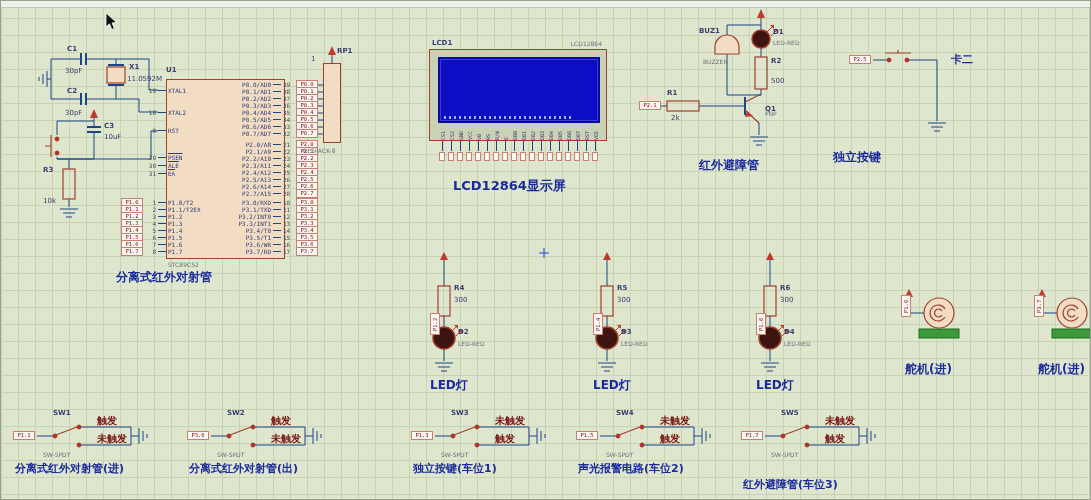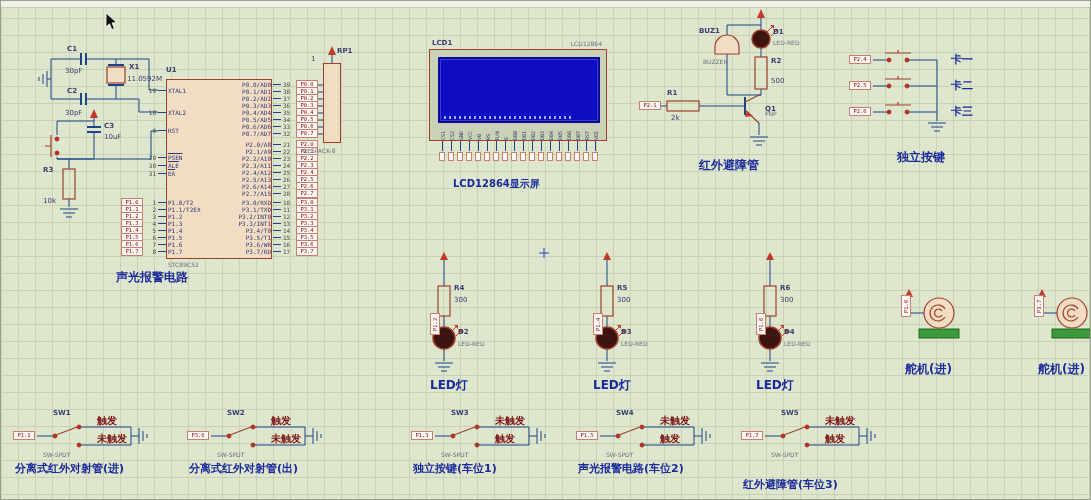--- a/index.html
+++ b/index.html
@@ -24,21 +24,21 @@
   .netbox:empty{visibility:hidden}
   svg .w{stroke:var(--wire,#1c4587);stroke-width:1;fill:none}
   svg .w2{stroke:var(--wire,#1c4587);stroke-width:2;fill:none}
   svg .c{stroke:var(--comp,#9e402c);stroke-width:1.2;fill:none}
   svg .cf{stroke:var(--comp,#9e402c);stroke-width:1.2;fill:var(--fill,#f2dcc3)}
   svg .dark{fill:#3d1410;stroke:var(--comp,#9e402c);stroke-width:1.5}
   svg .arr{fill:#c0392b}
   svg .ra{stroke:#c0392b;stroke-width:1;fill:none}
   svg .dot{fill:#cc2222;stroke:var(--comp,#9e402c);stroke-width:1}
   
-  .mcu{position:absolute;left:165px;top:78px;width:106px;height:180px}
+  .mcu{position:absolute;left:165px;top:78px;width:119px;height:180px}
   .mcu .body{position:absolute;inset:0;background:var(--fill,#f2dcc3);border:1px solid var(--comp,#9e402c)}
   .mcu .ref{position:absolute;left:0;top:-13px}
   .mcu .part{position:absolute;left:2px;top:182px}
   .pingroup{position:absolute;display:flex;flex-direction:column}
   .prow{display:flex;align-items:center;height:var(--rh,7px);font:6px "DejaVu Sans Mono",monospace}
   .prow .pnum{width:14px;color:#4a4a4a;flex:none}
   .prow .pstub{width:8px;height:1px;background:var(--wire,#1c4587);flex:none}
   .prow .pname{color:#2c3a75;white-space:nowrap}
   .prow .pnet{position:static;flex:none;margin:0 1px}
   .pingroup.left{left:-46px;width:104px}
@@ -401,21 +401,21 @@
       </div>
         <div class="prow">
         <span class="pname">P3.7/RD</span>
         <span class="pstub"></span>
         <span class="pnum">17</span>
         <span class="netbox pnet">P3.7</span>
       </div>
       </div>
     <div class="part">STC89C52</div>
   </div>
-  <div class="caption" style="left:115px;top:268px">声光报警电路</div>
+  <div class="caption" style="left:115px;top:268px">分离式红外对射管</div>
 
   <div class="rp1"></div>
   <div class="ref abs" style="left:336px;top:46px">RP1</div>
   <div class="val abs" style="left:310px;top:54px">1</div>
   <div class="part abs" style="left:302px;top:146px">RESPACK-8</div>
 
   <div class="lcd">
     <div class="ref">LCD1</div>
     <div class="part">LCD12864</div>
     <div class="screen"></div>
@@ -506,69 +506,49 @@
         <span class="stub"></span>
         <span class="tag"></span>
       </div>
         <div class="lpin">
         <span class="nm">VEE</span>
         <span class="stub"></span>
         <span class="tag"></span>
       </div>
       </div>
   </div>
-  <div class="caption" style="left:452px;top:176px;font-size:10px">LCD12864显示屏</div>
+  <div class="caption" style="left:452px;top:176px;font-size:13px">LCD12864显示屏</div>
 
   <div class="netbox" style="left:638px;top:100px">P2.1</div>
   <div class="ref abs" style="left:772px;top:27px">D1</div>
   <div class="part abs" style="left:772px;top:38px">LED-RED</div>
   <div class="ref abs" style="left:770px;top:56px">R2</div>
   <div class="val abs" style="left:770px;top:76px">500</div>
   <div class="ref abs" style="left:698px;top:26px">BUZ1</div>
   <div class="part abs" style="left:702px;top:57px">BUZZER</div>
   <div class="ref abs" style="left:764px;top:104px">Q1</div>
   <div class="part abs" style="left:764px;top:109px">PNP</div>
   <div class="ref abs" style="left:666px;top:88px">R1</div>
   <div class="val abs" style="left:670px;top:113px">2k</div>
   <div class="caption" style="left:698px;top:156px">红外避障管</div>
 
   <div class="layer">
 
-  <div class="keys-row">
-      <div class="netbox" style="left:0;top:5px">P2.4</div>
-      <svg class="itemsvg" width="150" height="24" viewBox="0 0 150 24">
-        <path class="w" d="M24,10 H38 M60,10 H88"></path>
-        <circle class="dot" cx="40" cy="10" r="2"></circle>
-          <circle class="dot" cx="58" cy="10" r="2"></circle>
-        <path class="c" d="M36,3 H62 M49,3 V0"></path>
-      </svg>
-      <div class="klabel">卡一</div>
-    </div>
       <div class="keys-row">
       <div class="netbox" style="left:0;top:5px">P2.5</div>
       <svg class="itemsvg" width="150" height="24" viewBox="0 0 150 24">
         <path class="w" d="M24,10 H38 M60,10 H88"></path>
         <circle class="dot" cx="40" cy="10" r="2"></circle>
           <circle class="dot" cx="58" cy="10" r="2"></circle>
         <path class="c" d="M36,3 H62 M49,3 V0"></path>
       </svg>
       <div class="klabel">卡二</div>
     </div>
-      <div class="keys-row">
-      <div class="netbox" style="left:0;top:5px">P2.6</div>
-      <svg class="itemsvg" width="150" height="24" viewBox="0 0 150 24">
-        <path class="w" d="M24,10 H38 M60,10 H88"></path>
-        <circle class="dot" cx="40" cy="10" r="2"></circle>
-          <circle class="dot" cx="58" cy="10" r="2"></circle>
-        <path class="c" d="M36,3 H62 M49,3 V0"></path>
-      </svg>
-      <div class="klabel">卡三</div>
-    </div>
-    </div>
-  <div class="caption" style="left:896px;top:148px">独立按键</div>
+    </div>
+  <div class="caption" style="left:832px;top:148px">独立按键</div>
 
   <div class="layer">
 
   <div class="led-item">
       <svg class="itemsvg" width="80" height="126" viewBox="0 0 80 126">
         <polygon class="arr" points="36,9 44,9 40,1"></polygon>
         <path class="w" d="M40,9 V35 M40,65 V76 M40,98 V110"></path>
         <rect class="c" x="34" y="35" width="12" height="30"></rect>
         <circle class="dark" cx="40" cy="87" r="11"></circle>
         <path class="ra" d="M48,80 L54,74 M52,85 L58,79"></path>

